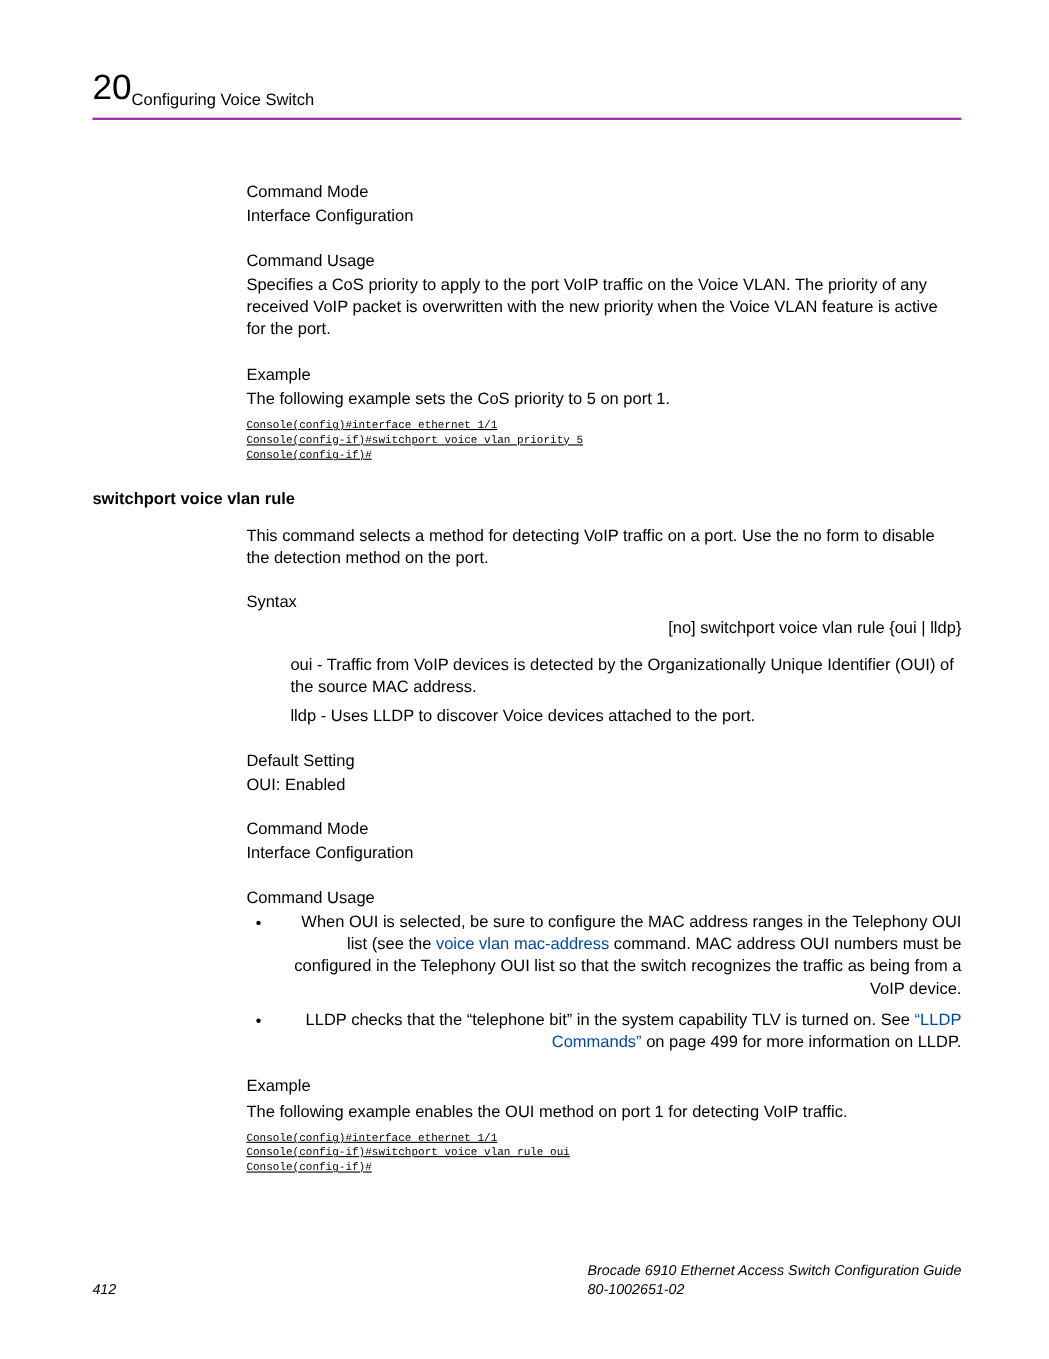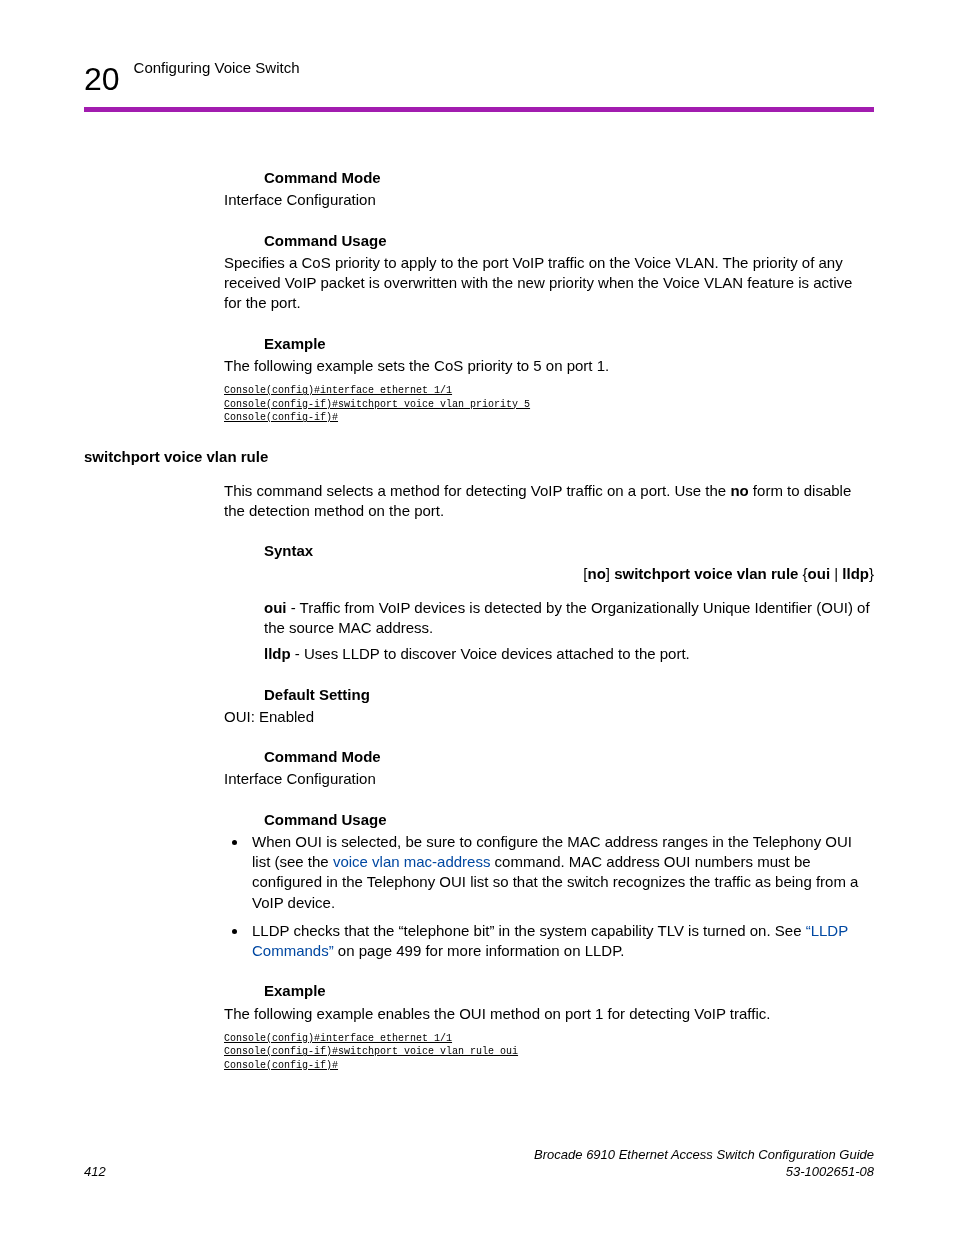--- a/index.html
+++ b/index.html
@@ -16,86 +16,85 @@
   }
   .page {
     position: relative;
     width: 954px;
     height: 1235px;
     box-sizing: border-box;
     padding: 58px 80px 0 84px;
   }
   .header {
     display: flex;
-    align-items: flex-start;
-    gap: 14px;
-    border-bottom: 5px solid #a21caf;
+    align-items: flex-end;
+    border-bottom: 2px solid #a21caf;
     padding-bottom: 6px;
     margin-bottom: 56px;
   }
   .chapter-num {
     font-size: 32px;
     font-weight: 400;
   }
   .chapter-title {
     font-size: 15px;
   }
   .content {
     margin-left: 140px;
   }
   .section-head {
-    font-weight: bold;
+    font-weight: normal;
     margin-top: 20px;
     margin-bottom: 2px;
-    margin-left: 40px;
   }
   .para {
     margin-bottom: 6px;
   }
   .code {
     font-family: "Courier New", Courier, monospace;
     font-size: 10px;
     white-space: pre;
     line-height: 1.35;
     margin-top: 8px;
     margin-bottom: 6px;
     text-decoration: underline;
   }
   .cmd-name {
     font-weight: bold;
     margin-top: 22px;
     margin-bottom: 14px;
     margin-left: 0;
   }
-  .no-bold { font-weight: bold; }
+  .no-bold { font-weight: normal; }
   .indent1 { margin-left: 20px; }
   .indent2 { margin-left: 40px; }
   .syntax-line { margin-bottom: 14px; text-align: right; }
   ul.bullets {
     list-style: disc;
     margin: 2px 0 6px 0;
     padding-left: 24px;
   }
   ul.bullets li {
     margin-bottom: 8px;
     padding-left: 4px;
+    text-align: right;
   }
   .xref { color: #0048a2; }
   .footer {
     position: absolute;
     left: 84px;
     right: 80px;
     bottom: 54px;
     display: flex;
     justify-content: space-between;
     align-items: flex-end;
     font-style: italic;
     font-size: 13px;
   }
-  .footer .right { text-align: right; }
+  .footer .right { text-align: left; }
 </style>
 </head>
 <body>
 
 <div class="page">
 
   <div class="header">
     <span class="chapter-num">20</span>
     <span class="chapter-title">Configuring Voice Switch</span>
   </div>
@@ -154,17 +153,17 @@
     <div class="para">The following example enables the OUI method on port 1 for detecting VoIP traffic.</div>
     <div class="code">Console(config)#interface ethernet 1/1
 Console(config-if)#switchport voice vlan rule oui
 Console(config-if)#</div>
   </div>
 
   <div class="footer">
     <div>412</div>
     <div class="right">
       <div>Brocade 6910 Ethernet Access Switch Configuration Guide</div>
-      <div>53-1002651-08</div>
+      <div>80-1002651-02</div>
     </div>
   </div>
 
 </div>
 
 </body></html>

